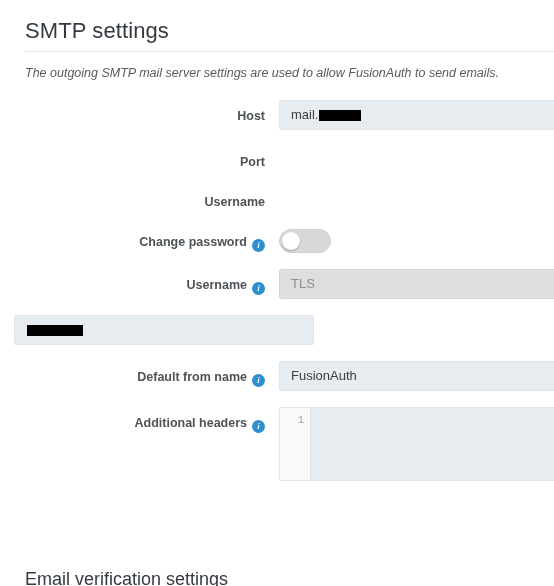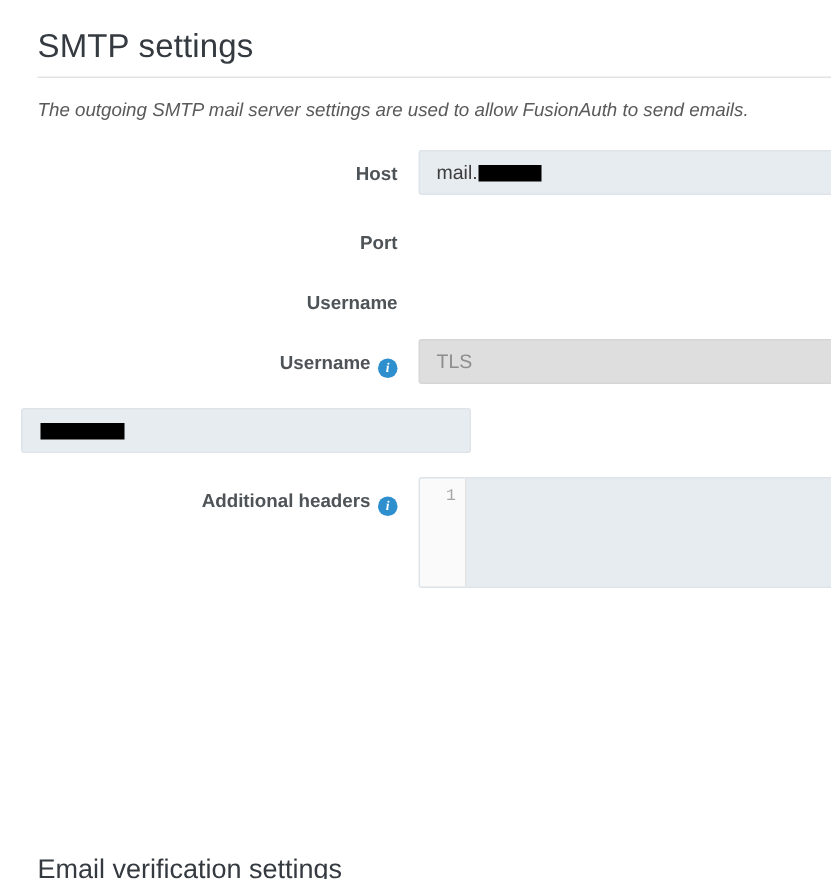--- a/index.html
+++ b/index.html
@@ -253,40 +253,60 @@
         <span>Port</span>
       </div>
     </div>
 
     <div class="form-row">
       <div class="form-label">
         <span>Username</span>
       </div>
     </div>
 
+    <div class="form-row">
+      <div class="form-label">
+        <span>Change password</span><span class="info-icon">i</span>
+      </div>
+      <div class="form-control-col">
+        <div class="toggle off">
+          <div class="knob"></div>
+        </div>
+      </div>
+    </div>
 
     <div class="form-row">
       <div class="form-label">
         <span>Username</span><span class="info-icon">i</span>
       </div>
       <div class="form-control-col">
         <div class="select-input">
           <span>TLS</span>
         </div>
       </div>
     </div>
 
     <div class="form-row">
       <div class="form-control-col">
         <div class="text-input">
             <span class="redacted" style="width:56px"></span>
         </div>
       </div>
     </div>
 
+    <div class="form-row">
+      <div class="form-label">
+        <span>Default from name</span><span class="info-icon">i</span>
+      </div>
+      <div class="form-control-col">
+        <div class="text-input">
+          <span>FusionAuth</span>
+        </div>
+      </div>
+    </div>
 
     <div class="form-row">
       <div class="form-label">
         <span>Additional headers</span><span class="info-icon">i</span>
       </div>
       <div class="form-control-col">
         <div class="code-editor">
           <div class="code-gutter">1</div>
           <div class="code-body"></div>
         </div>

